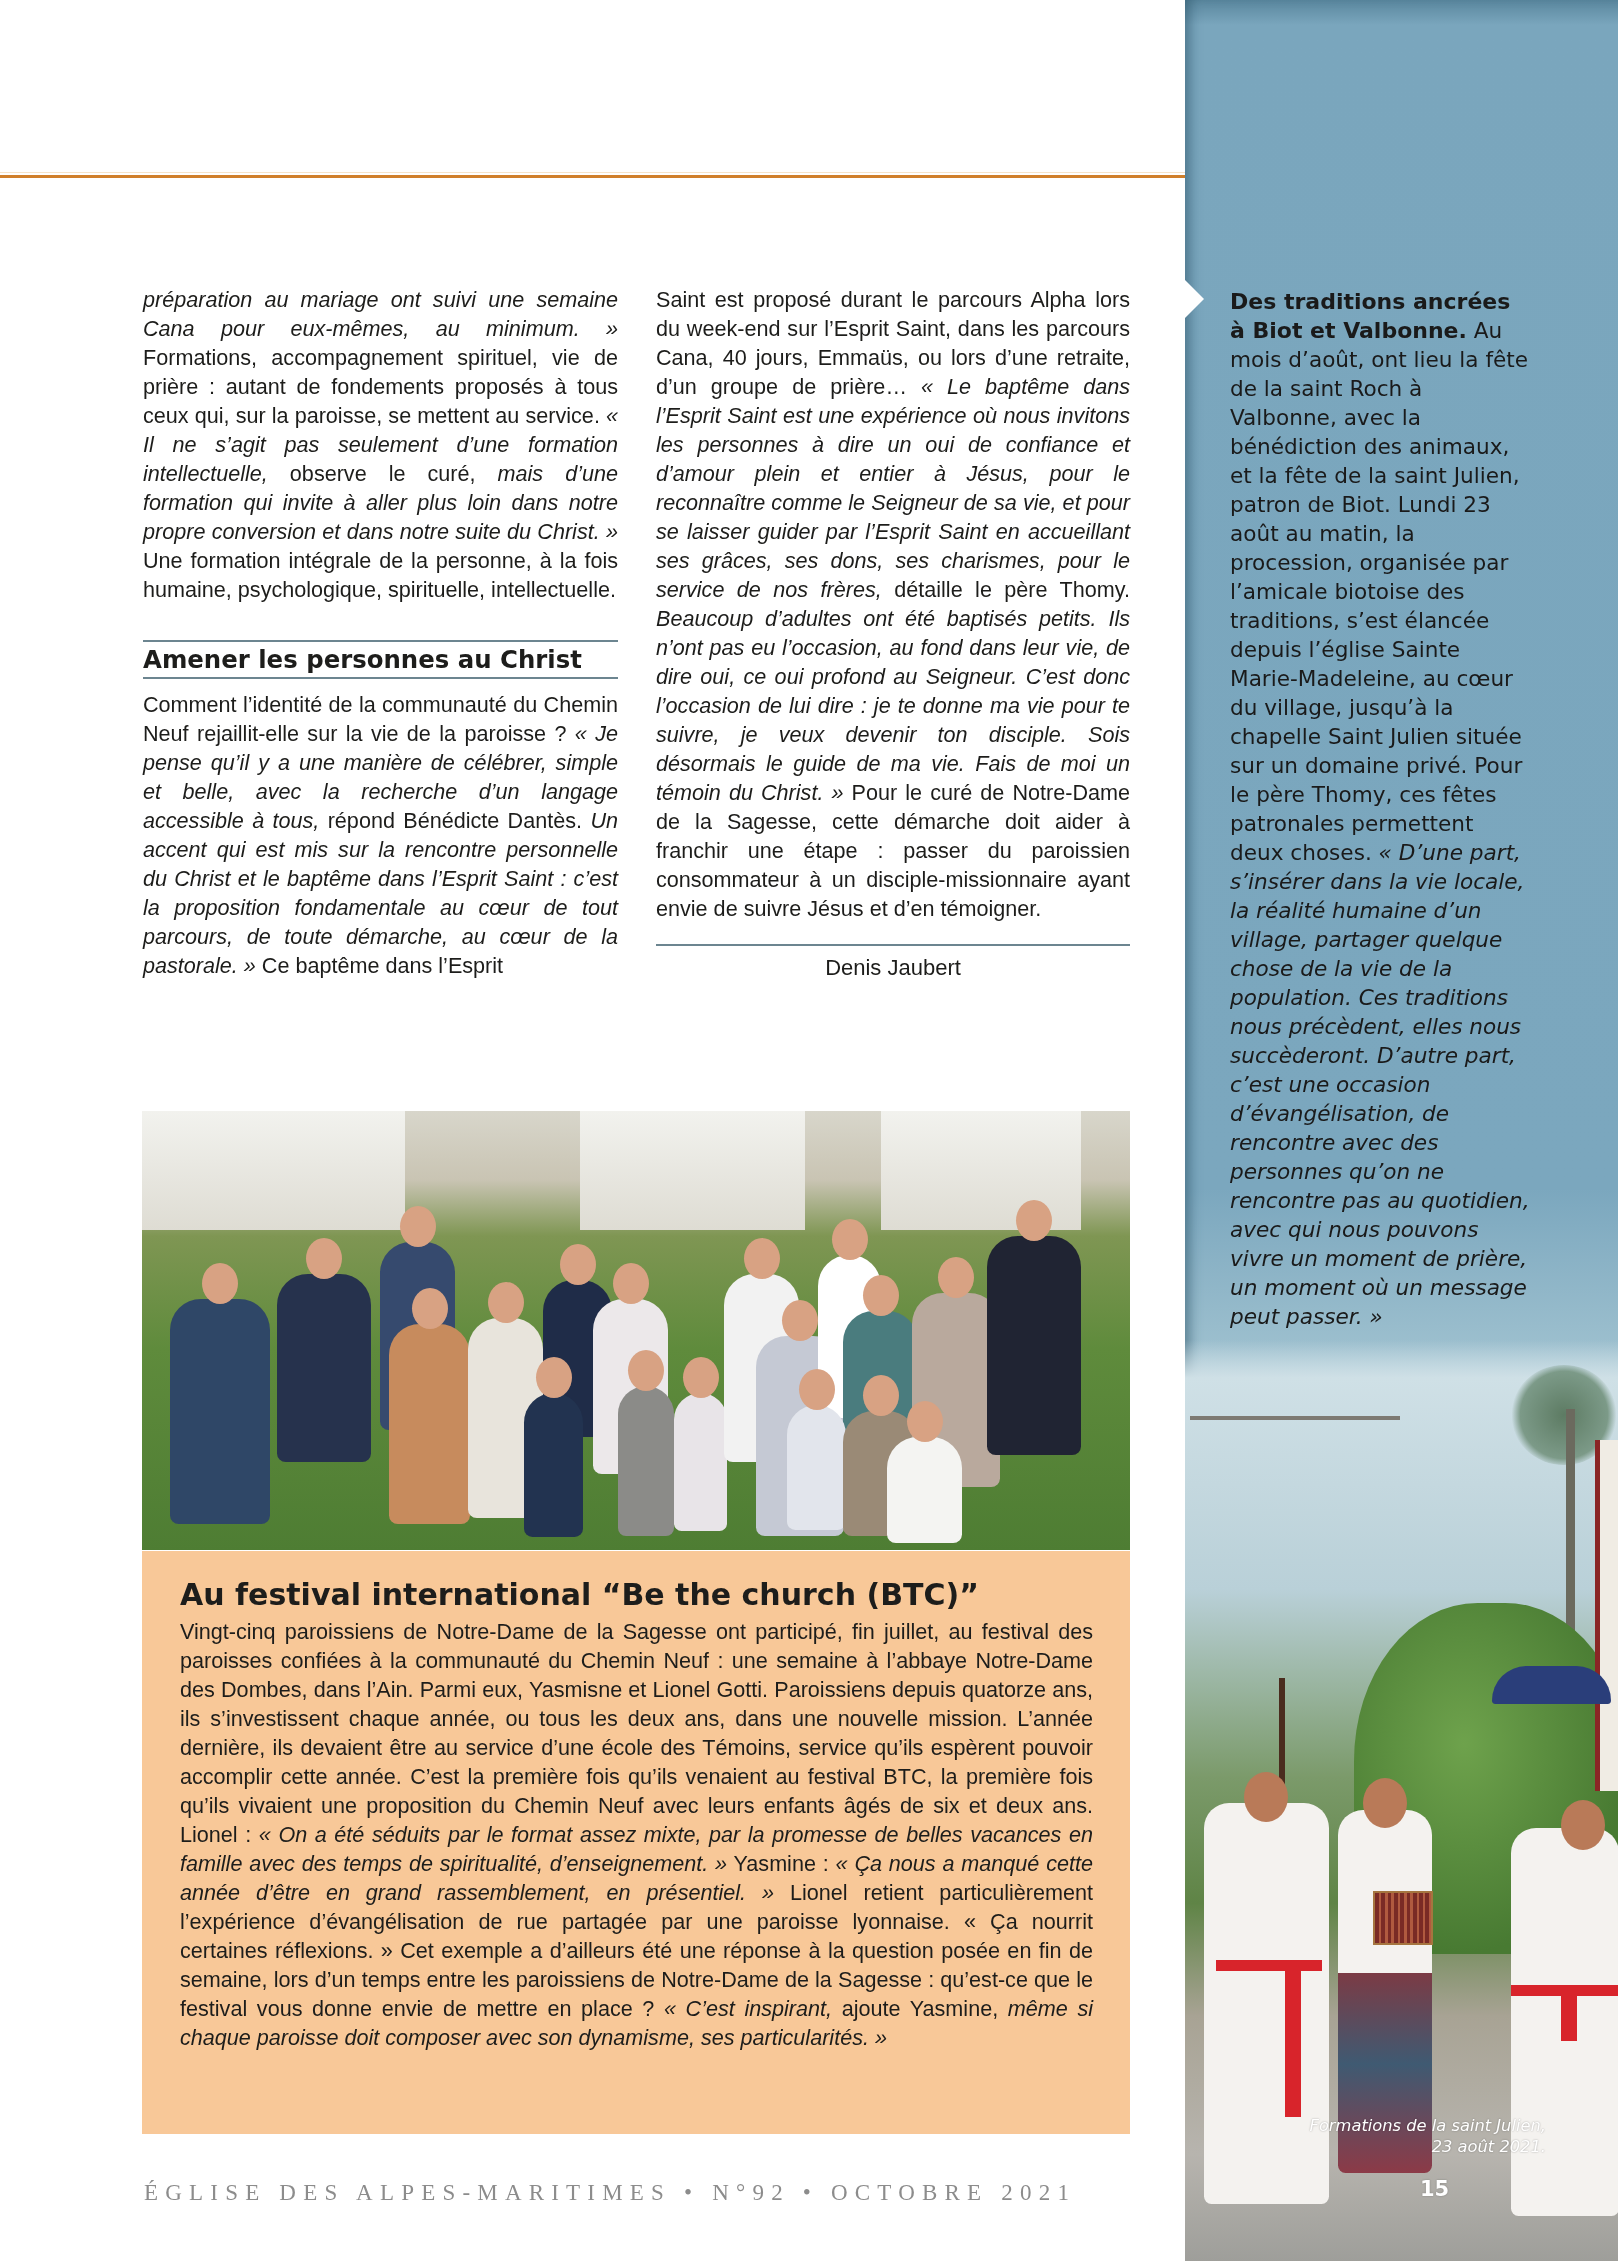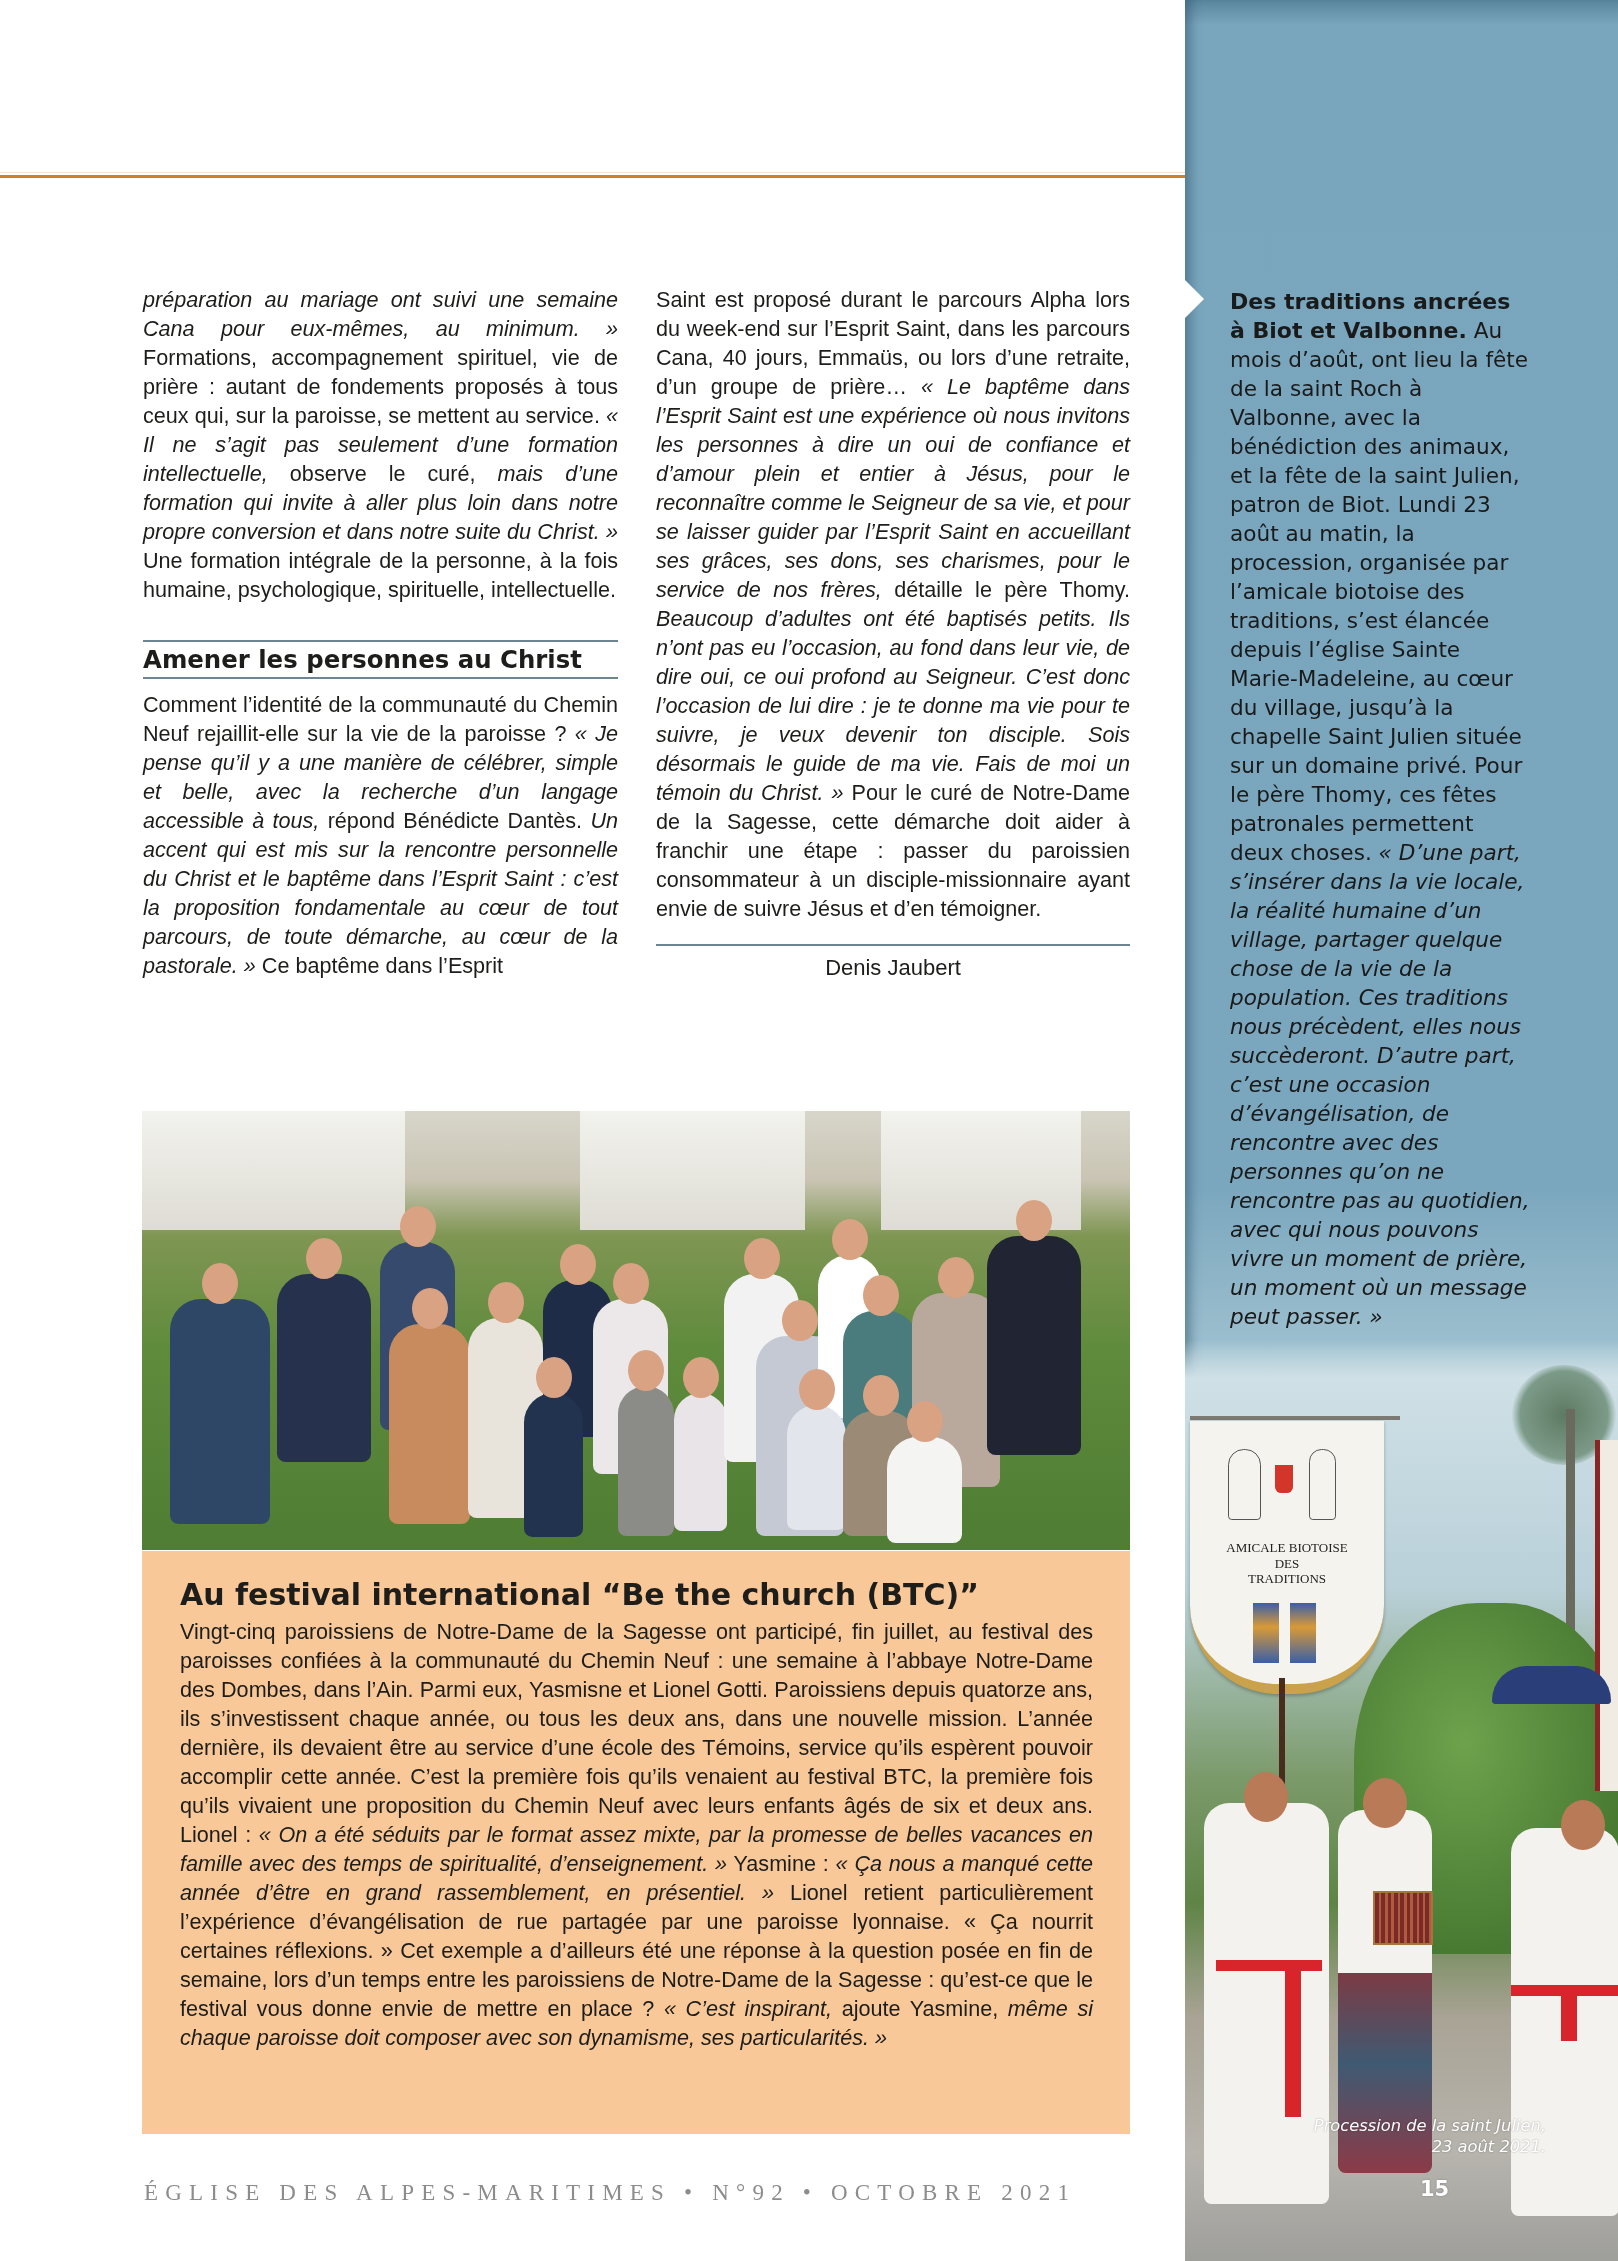--- a/index.html
+++ b/index.html
@@ -216,51 +216,39 @@
 
 <div class="sidebar"></div>
 <div class="sidebar-arrow"></div>
 
 <div class="procession-photo">
   <div class="palm-crown"></div>
   <div class="palm-trunk"></div>
   <div class="trees"></div>
   <div class="right-banner"></div>
   <div class="banner-bar"></div>
-  <div class="banner">
-    <div class="banner-figure-l"></div>
-    <div class="banner-crest"></div>
-    <div class="banner-figure-r"></div>
-    <div class="banner-text">
-      <div>AMICALE BIOTOISE</div>
-      <div>DES</div>
-      <div>TRADITIONS</div>
-    </div>
-    <div class="banner-icon-l"></div>
-    <div class="banner-icon-r"></div>
-  </div>
   <div class="banner-pole"></div>
   <div class="umbrella"></div>
   <div class="walker walker-1"></div>
   <div class="walker walker-2"></div>
   <div class="walker walker-3"></div>
   <div class="head head-1"></div>
   <div class="head head-2"></div>
   <div class="head head-3"></div>
   <div class="sash sash-1"></div>
   <div class="sash-1v"></div>
   <div class="sash sash-3"></div>
   <div class="sash-3v"></div>
   <div class="accordion"></div>
 </div>
 
 <div class="sidebar-text">
   <span class="title">Des traditions ancrées à Biot et Valbonne.</span><span> Au mois d’août, ont lieu la fête de la saint Roch à Valbonne, avec la bénédiction des animaux, et la fête de la saint Julien, patron de Biot. Lundi 23 août au matin, la procession, organisée par l’amicale biotoise des traditions, s’est élancée depuis l’église Sainte Marie-Madeleine, au cœur du village, jusqu’à la chapelle Saint Julien située sur un domaine privé. Pour le père Thomy, ces fêtes patronales permettent deux choses. </span><span class="quote">« D’une part, s’insérer dans la vie locale, la réalité humaine d’un village, partager quelque chose de la vie de la population. Ces traditions nous précèdent, elles nous succèderont. D’autre part, c’est une occasion d’évangélisation, de rencontre avec des personnes qu’on ne rencontre pas au quotidien, avec qui nous pouvons vivre un moment de prière, un moment où un message peut passer. »</span>
 </div>
 
 <div class="photo-caption">
-  <div>Procession de la saint Julien,</div>
+  <div>Formations de la saint Julien,</div>
   <div>23 août 2021.</div>
 </div>
 
 <div class="footer">ÉGLISE DES ALPES-MARITIMES • N°92 • OCTOBRE 2021</div>
 <div class="page-number">15</div>
 
 
 </body></html>

